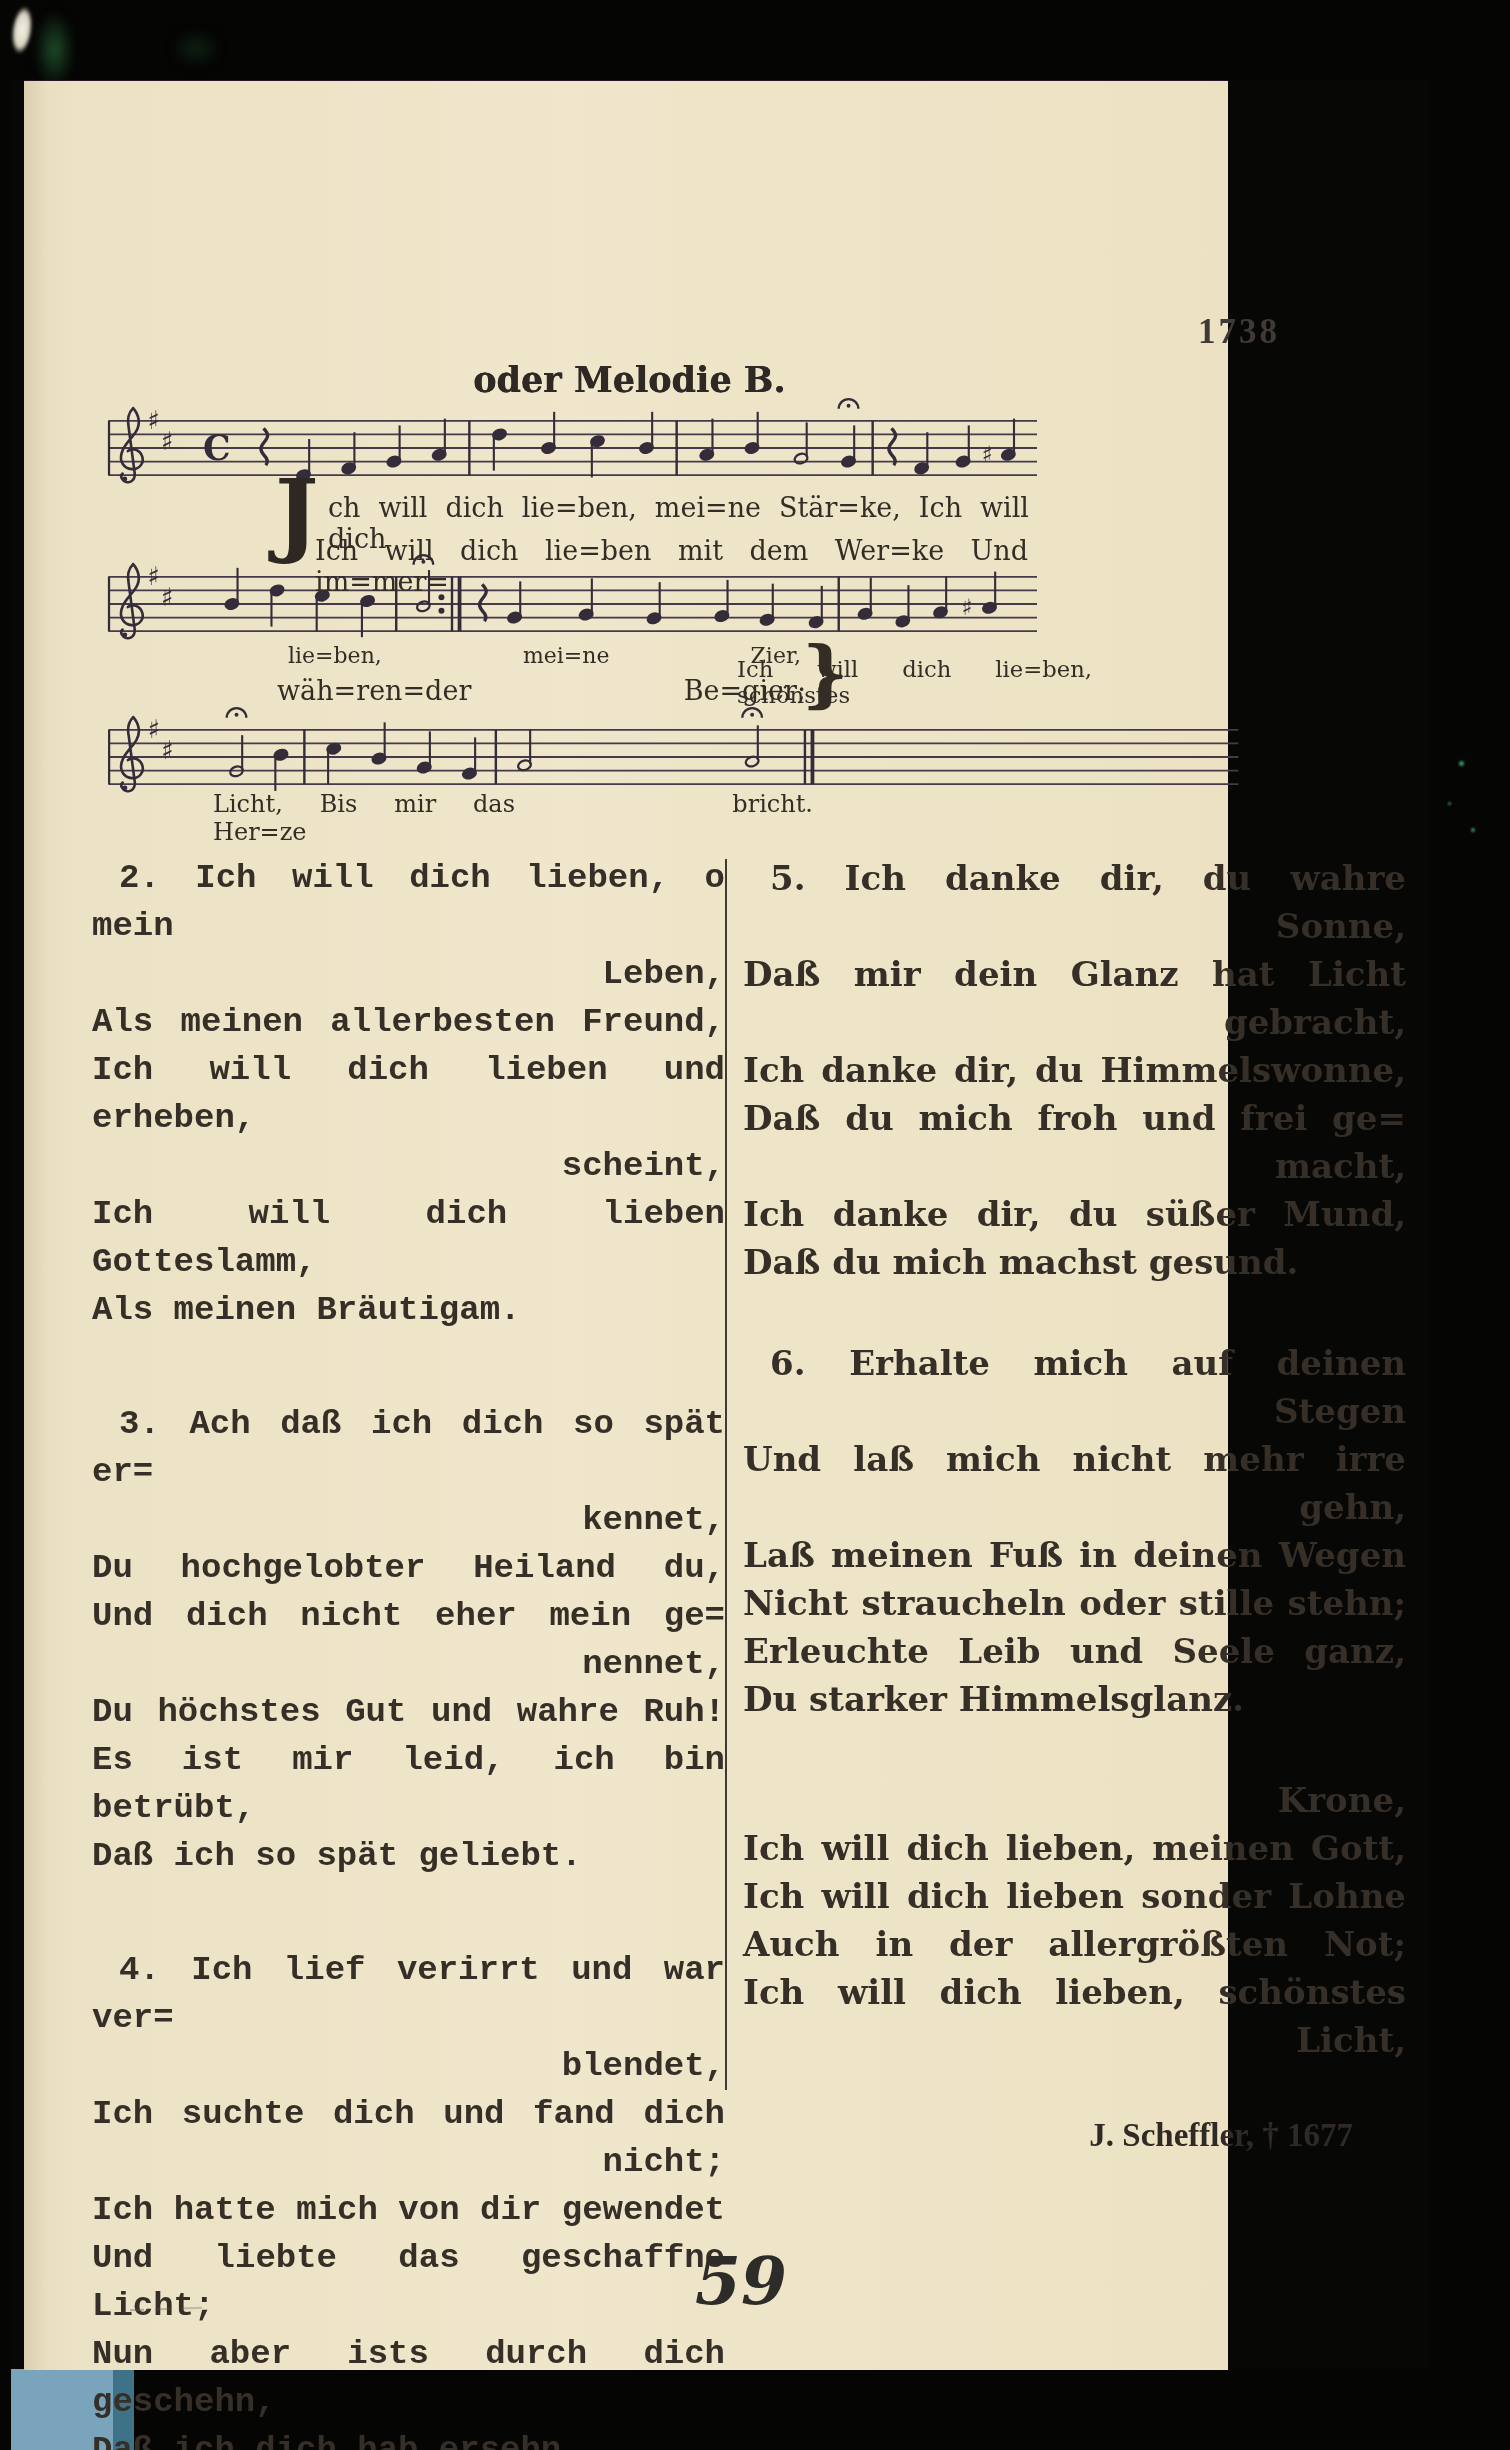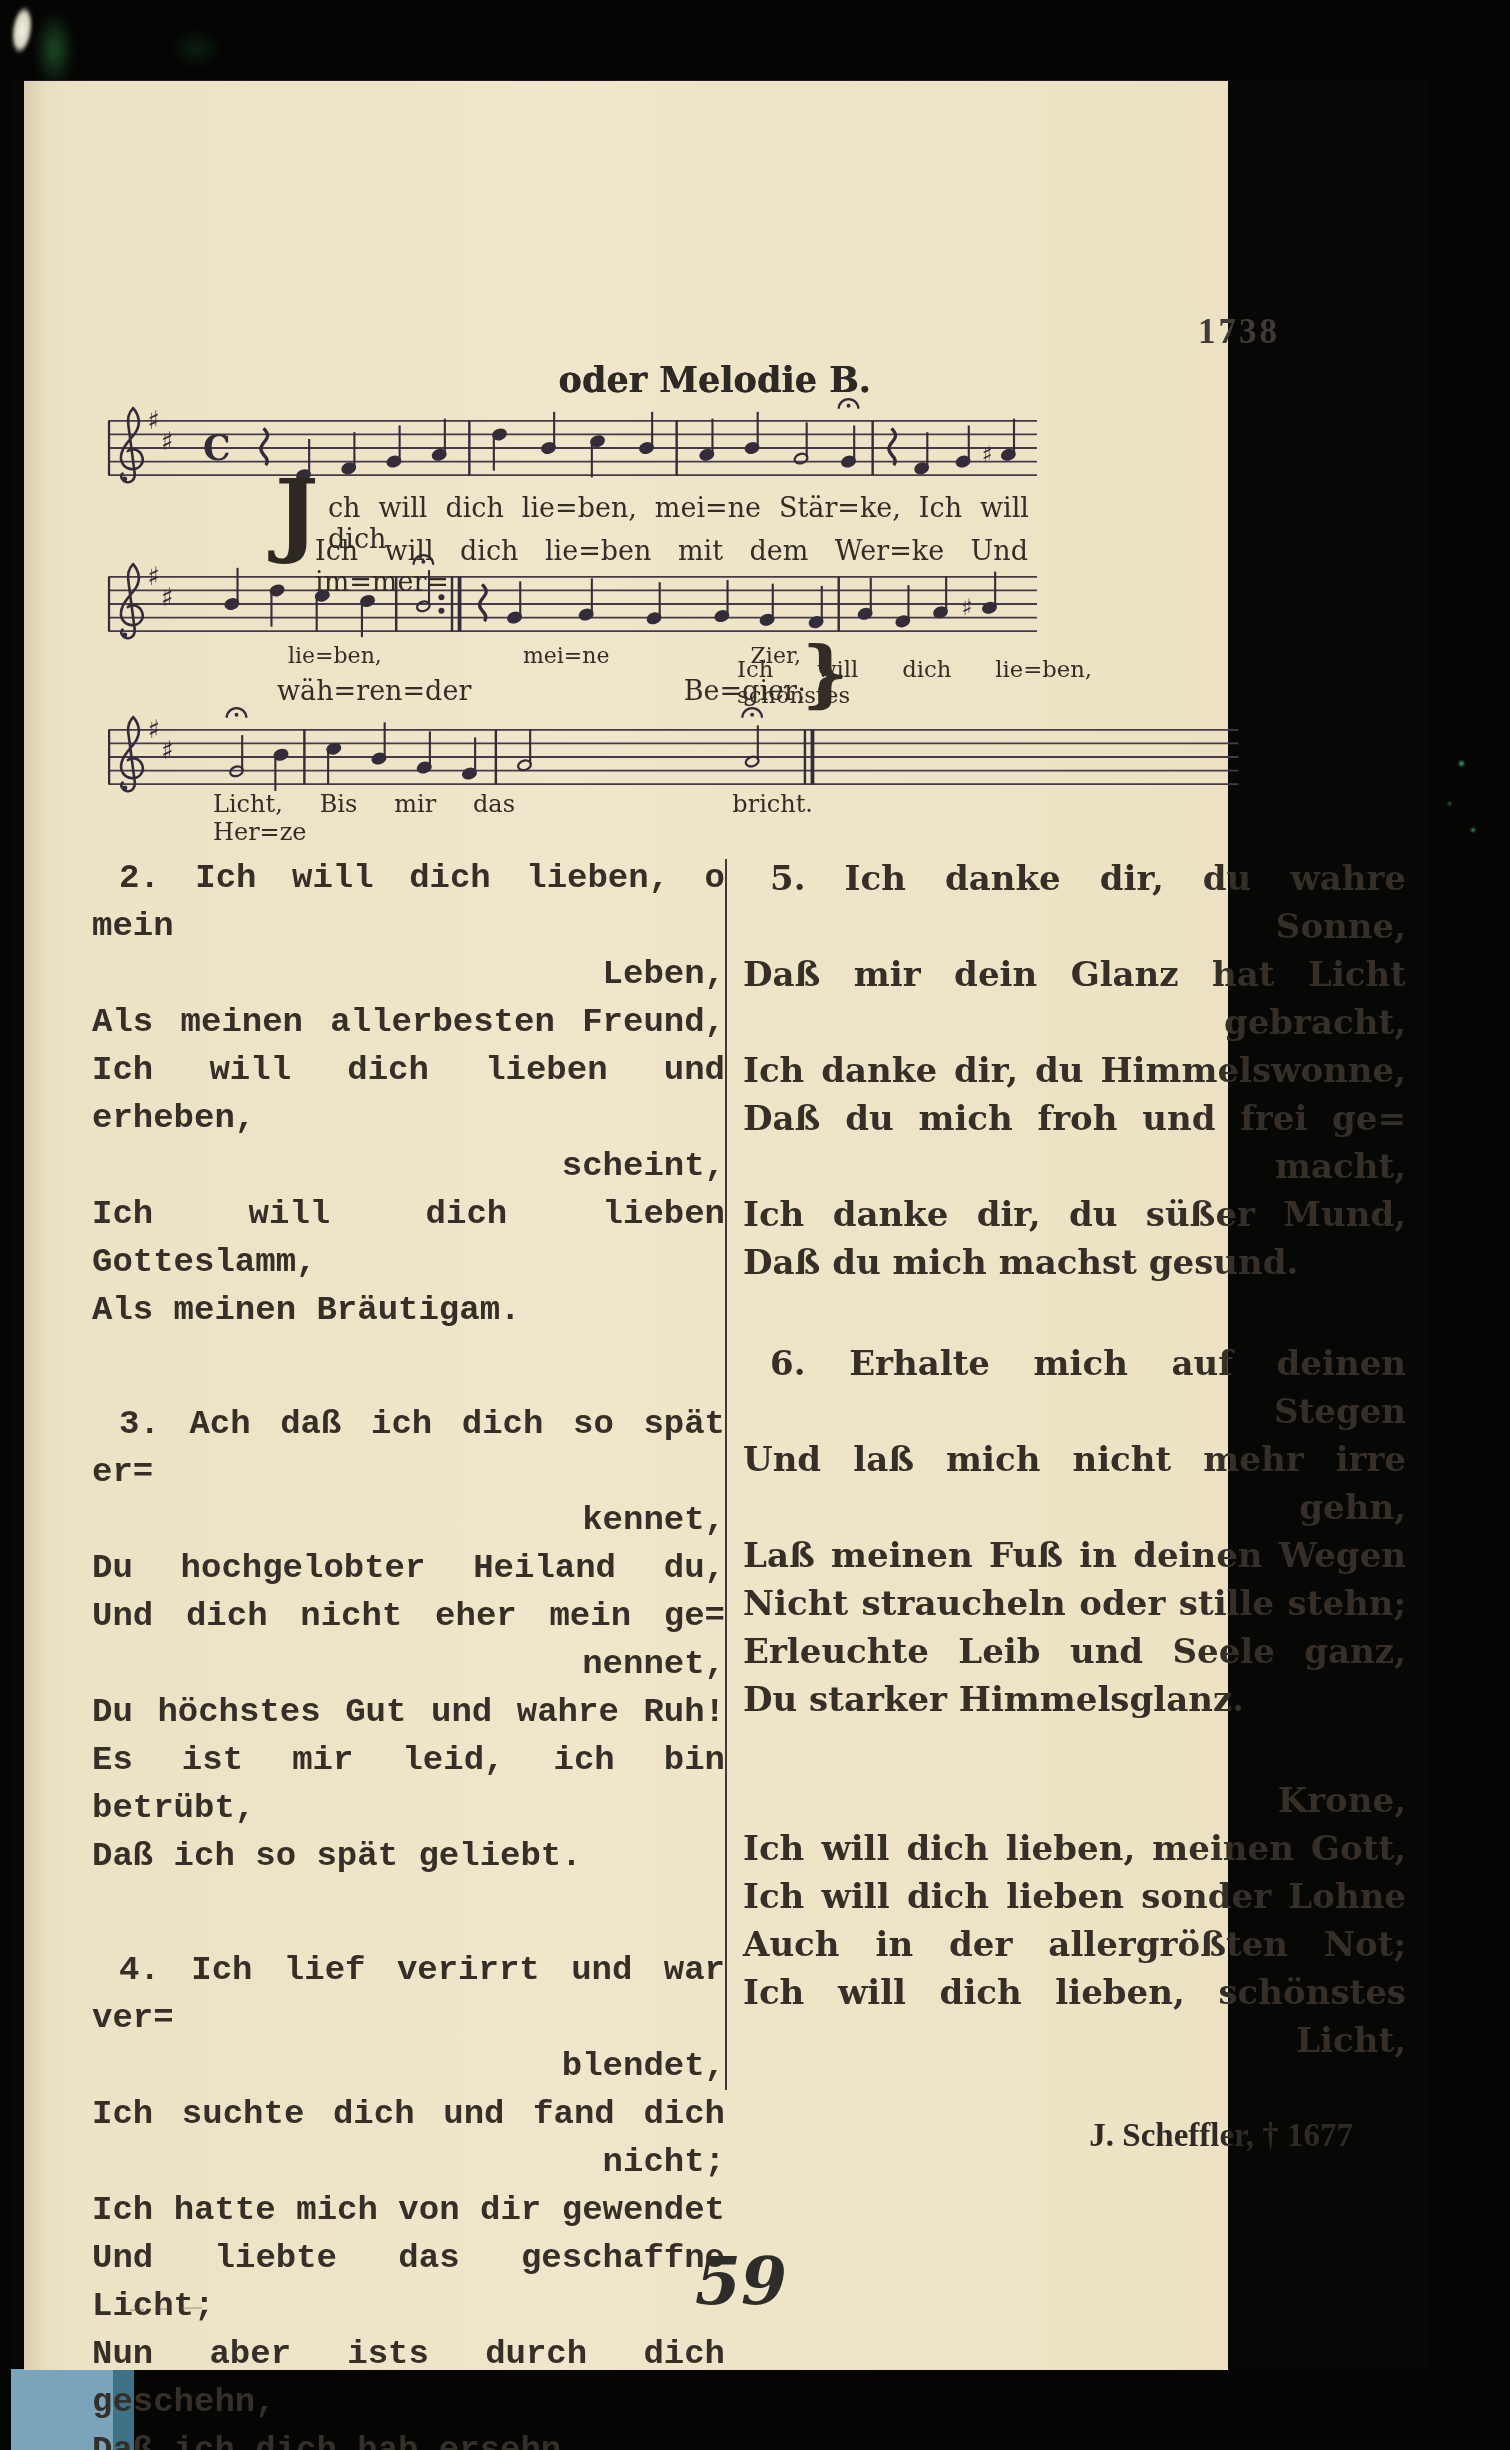--- a/index.html
+++ b/index.html
@@ -23,21 +23,21 @@
   .gd1{left:1459px;top:761px;width:4.5px;height:4.5px;}
   .gd2{left:1471px;top:828px;width:3.8px;height:3.8px;}
   .gd3{left:1448px;top:802px;width:3px;height:3px;}
 
   
   .page{position:absolute;left:24px;top:80px;width:1204px;height:2289px;
         background:linear-gradient(90deg,#d9ceaf 0px,#e8dec0 21px,#ece3c6 53px,#efe6cb 45%,#ece2c3 100%);
         border-top:1.5px solid #241628;color:#363029;}
   .pagenum-top{position:absolute;left:1117px;top:231px;width:196px;text-align:center;
         font-family:"Liberation Serif",serif;font-weight:bold;font-size:35px;letter-spacing:3px;color:#403a36;}
-  .melody-heading{position:absolute;left:449px;top:278px;width:483px;text-align:center;
+  .melody-heading{position:absolute;left:449px;top:278px;width:483px;
         font-weight:bold;font-size:35px;color:#2e2925;text-shadow:0.5px 0 0 #2e2925;}
   svg.system{position:absolute;overflow:visible;}
 
   
   .lyric{position:absolute;font-weight:normal;color:#332d26;white-space:nowrap;}
   .jline{white-space:normal;text-align:justify;text-align-last:justify;}
   .initial-j{position:absolute;left:251px;top:387px;font-size:92px;line-height:91px;font-weight:bold;color:#2e2822;}
   .lyA1{left:304px;top:411px;width:701px;font-size:27px;}
   .lyA2{left:291px;top:454px;width:713px;font-size:27px;}
   .lyB1{left:264px;top:562px;width:513px;font-size:22px;}

